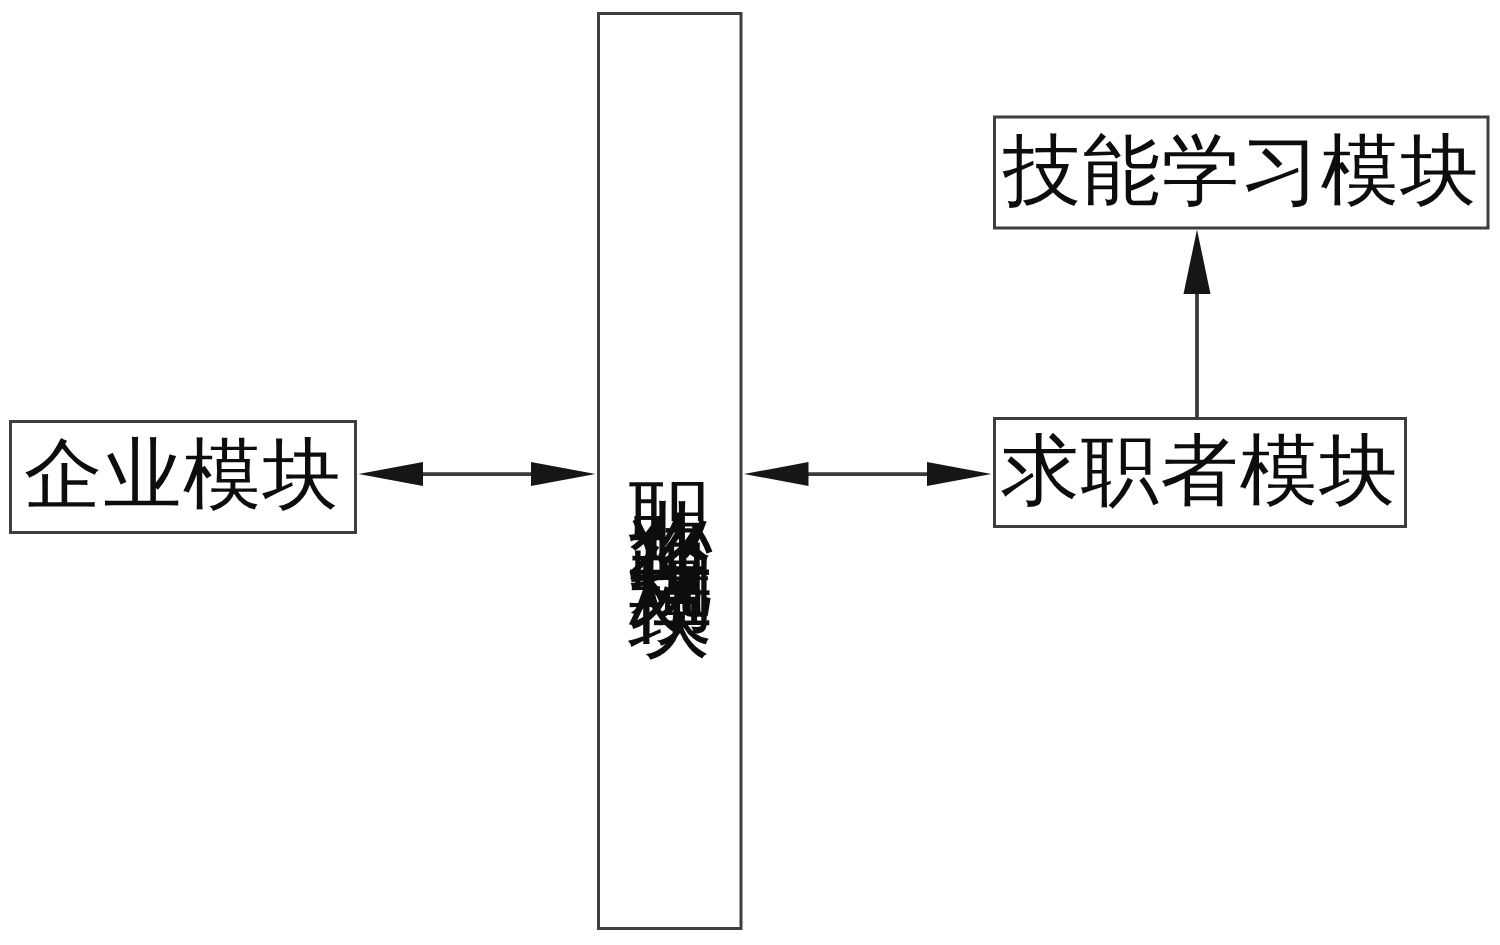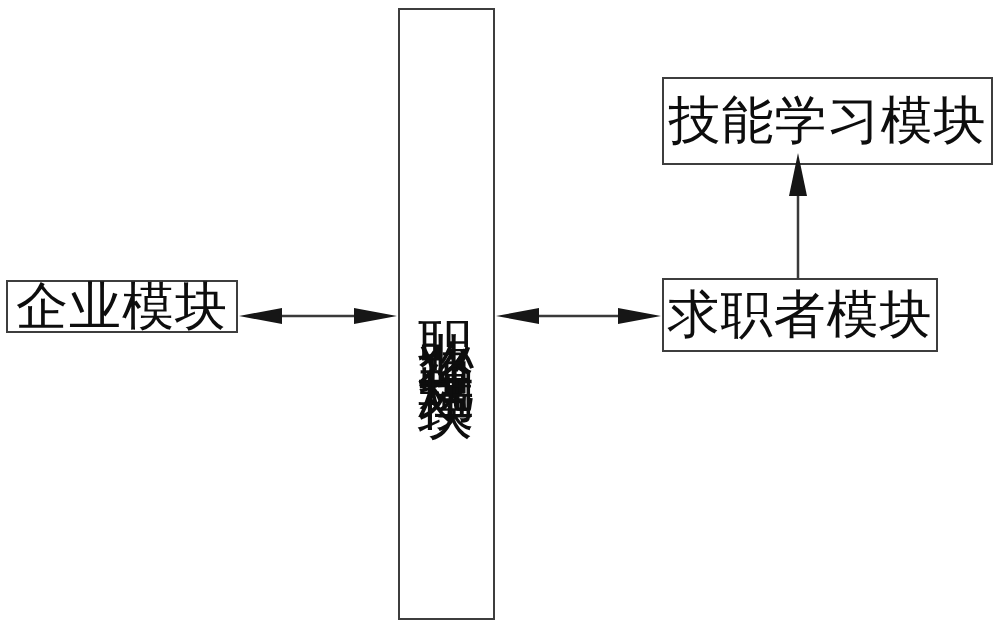--- a/index.html
+++ b/index.html
@@ -57,29 +57,29 @@
 </style>
 </head>
 <body>
 
 <div class="diagram">
 
   <div class="node" style="left:398px; top:8px; width:97px; height:612px;">
     <span class="v-label">职业路径规划模块</span>
   </div>
 
-  <div class="node" style="left:6px; top:280px; width:232px; height:53px;">
+  <div class="node" style="left:6px; top:280px; width:232px; height:76px;">
     <span class="h-label">企业模块</span>
   </div>
 
   <div class="node" style="left:662px; top:278px; width:276px; height:74px;text-align:right;">
     <span class="h-label">求职者模块</span>
   </div>
 
-  <div class="node" style="left:662px; top:77px; width:331px; height:88px;">
+  <div class="node" style="left:662px; top:77px; width:331px; height:76px;">
     <span class="h-label">技能学习模块</span>
   </div>
 
   <svg class="connector" style="left:238px; top:302px;" width="160" height="28" viewBox="0 0 160 28">
     <line x1="38" y1="14" x2="122" y2="14"></line>
     <polygon points="1,14 44,6 44,22"></polygon>
     <polygon points="159,14 116,6 116,22"></polygon>
   </svg>
 
   <svg class="connector" style="left:495px; top:302px;" width="167" height="28" viewBox="0 0 167 28">

